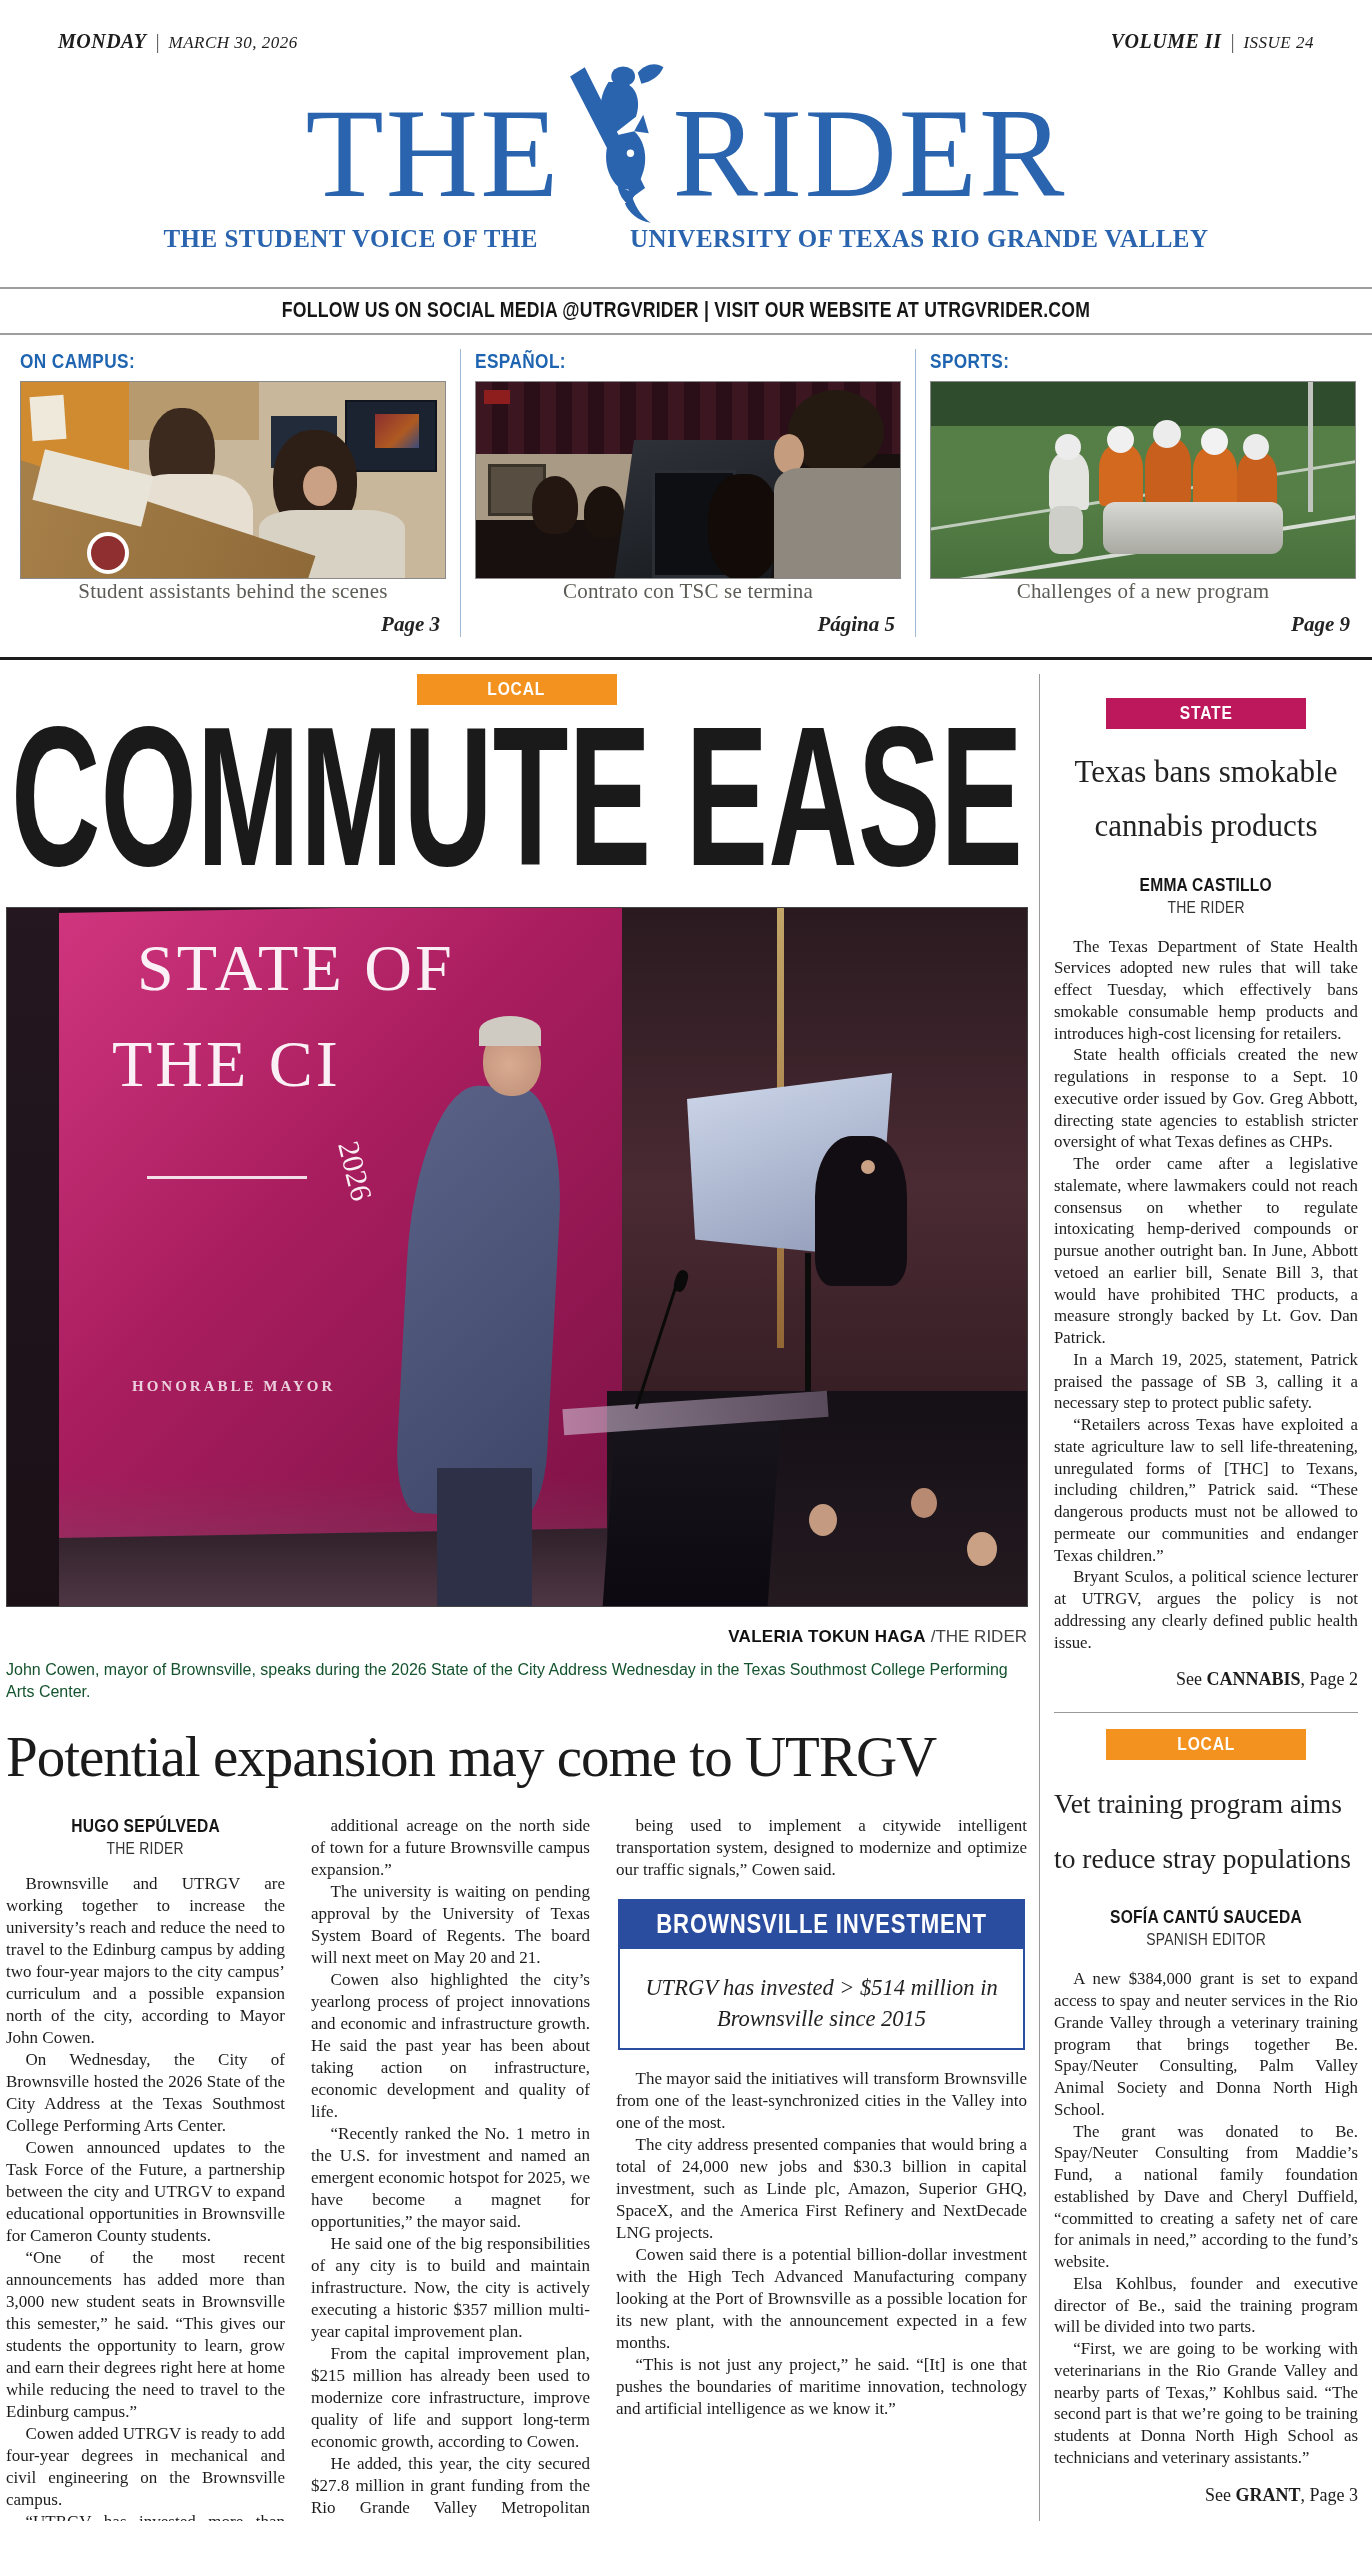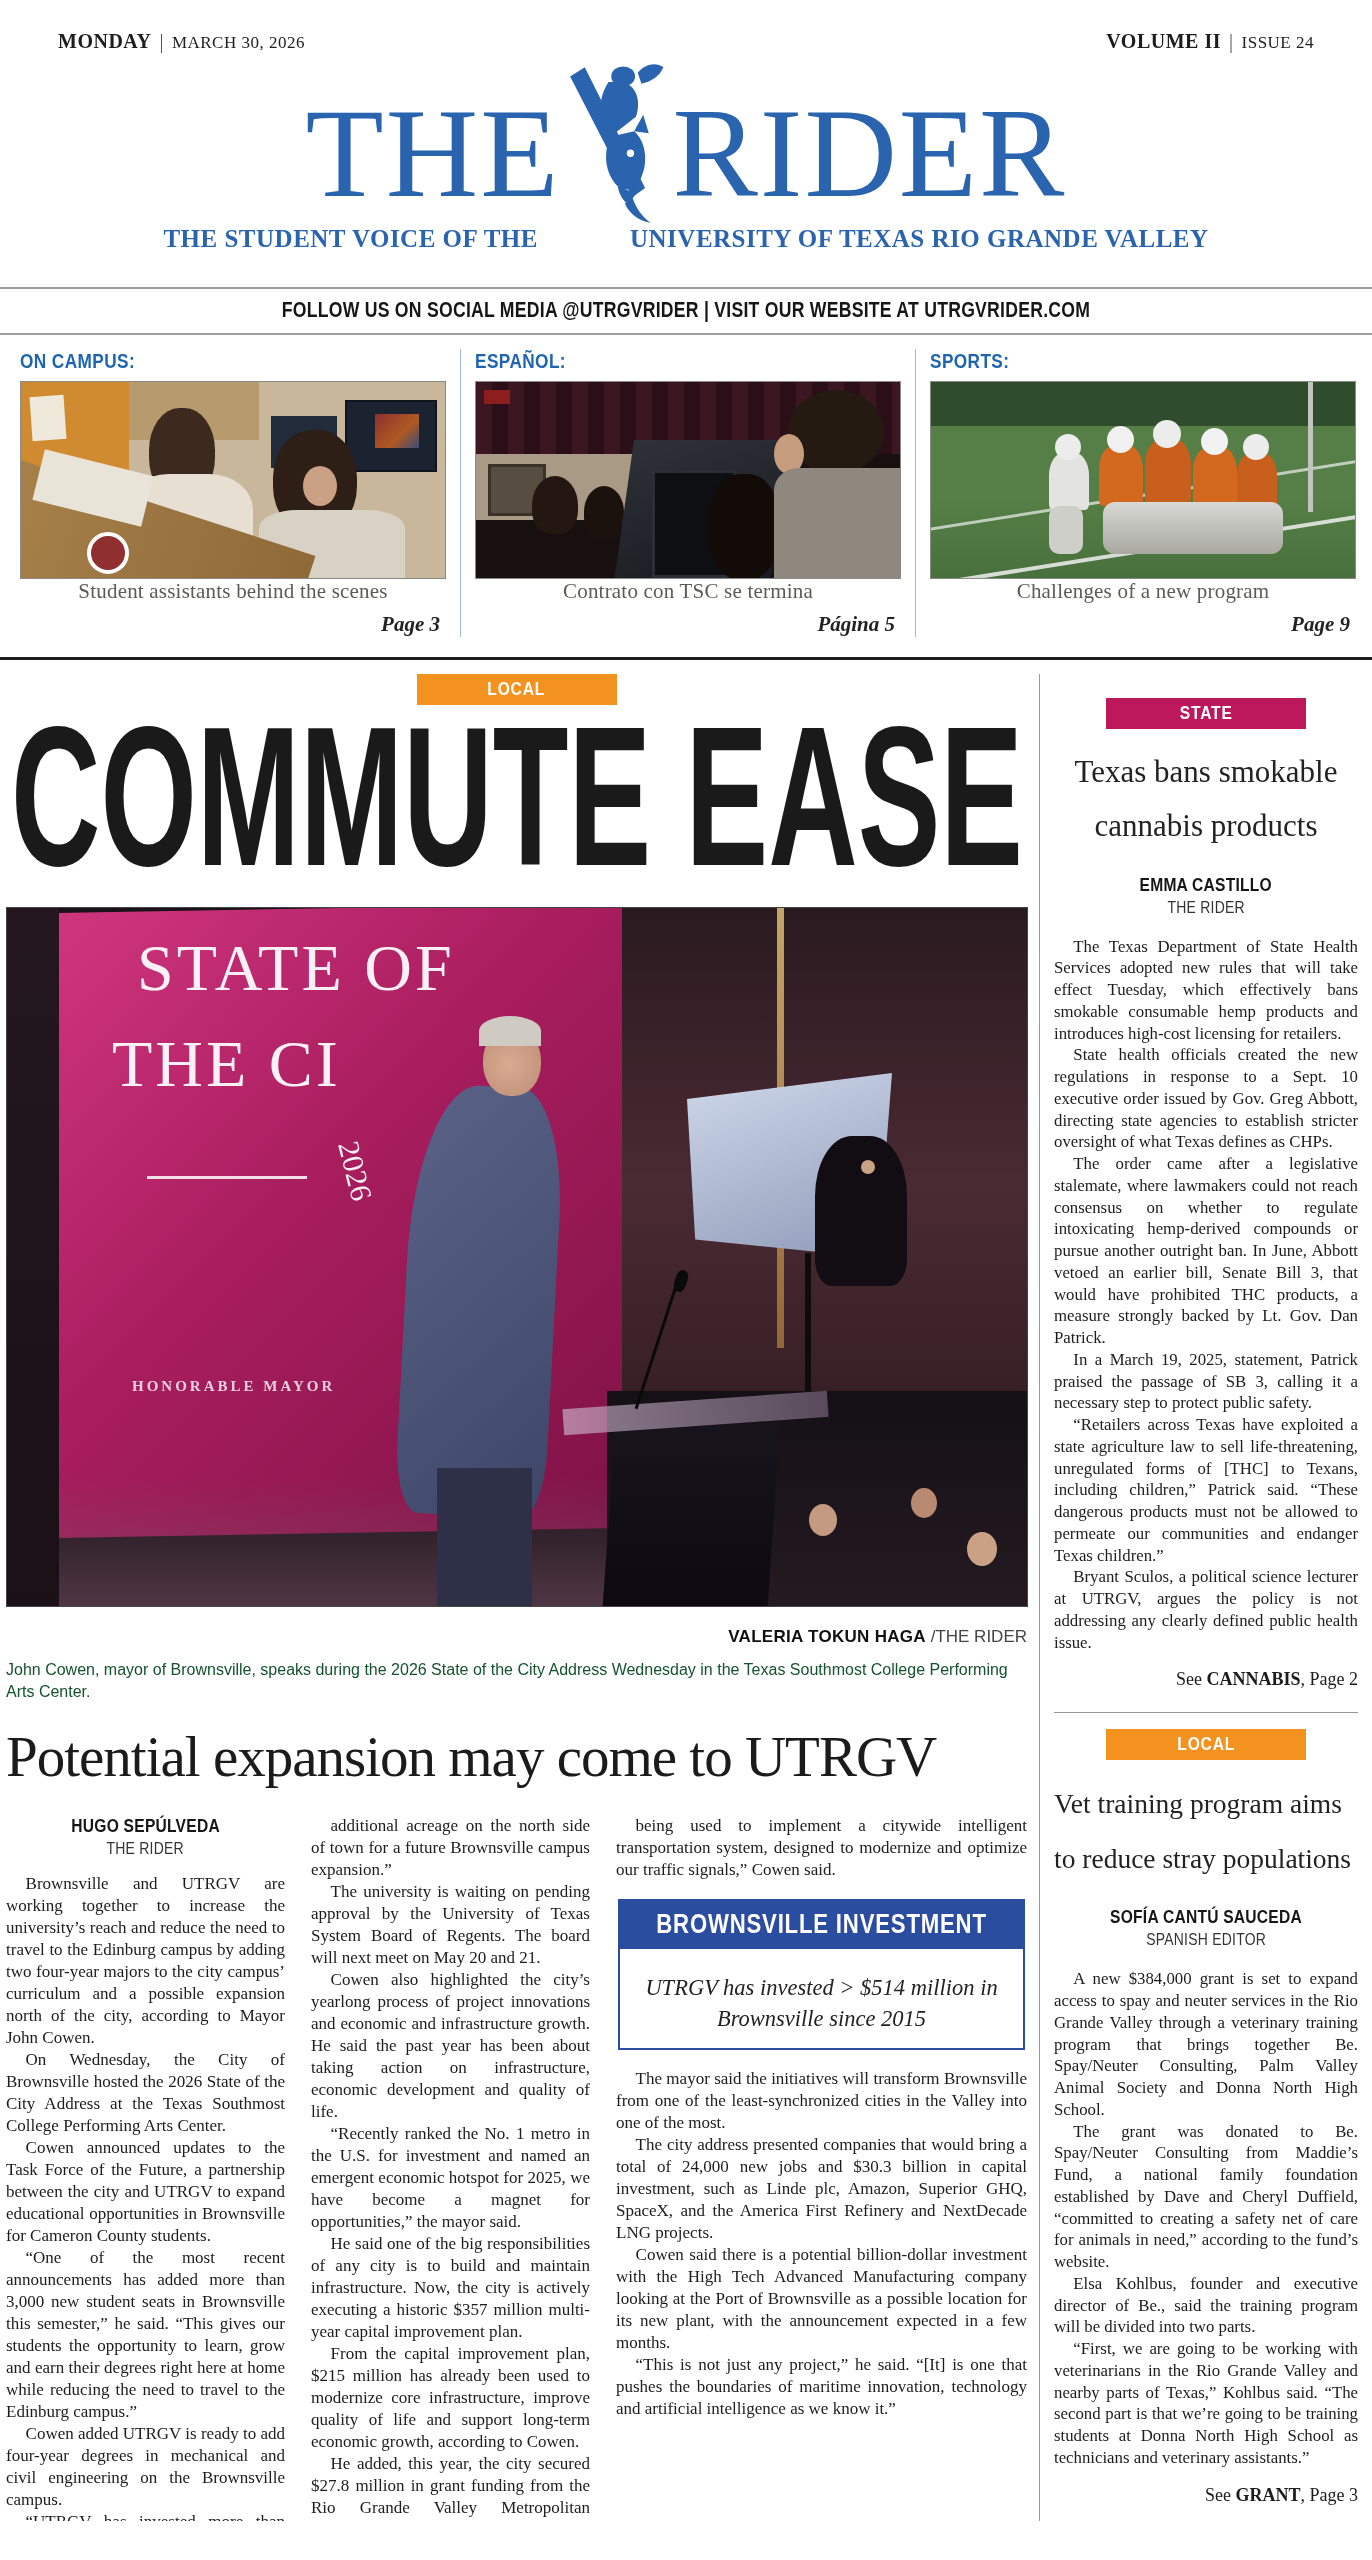--- a/index.html
+++ b/index.html
@@ -7,21 +7,21 @@
   .page {
     position: relative; width: 1372px; height: 2560px; margin: 0 auto;
     background: #fff; overflow: hidden;
     font-family: "Liberation Serif", serif; color:#1d1d1d;
   }
   .cond { display:inline-block; transform: scaleX(0.82); transform-origin: center; white-space: nowrap; }
   .cond-l { display:inline-block; transform: scaleX(0.82); transform-origin: left center; white-space: nowrap; }
 
   
   .dateline { display:flex; justify-content:space-between; padding: 30px 58px 0 58px;
-    font-size: 20px; letter-spacing:.5px; }
+    font-size: 20px; letter-spacing:.5px;font-style:italic; }
   .dateline .big { font-weight: bold; }
   .dateline .sep { margin: 0 8px; color:#555; font-weight: normal; }
   .dateline .small { font-size: 17px; }
   .logo-row { display:flex; justify-content:center; align-items:flex-end; margin-top: 14px; height: 150px; }
   .logo-word { font-size: 128px; line-height: 1; color: #2a64ae; letter-spacing: 2px; font-weight: normal; }
   .logo-icon { margin: 0 -6px -18px -10px; position: relative; z-index: 2; }
   .tagline { display:flex; justify-content:center; gap: 92px; margin-top: 8px;
     color:#2a64ae; font-weight: bold; font-size: 25px; letter-spacing: .5px; }
   .rule { height: 2px; background: #9e9e9e; margin: 0; }
   .rule.r1 { margin-top: 34px; }

